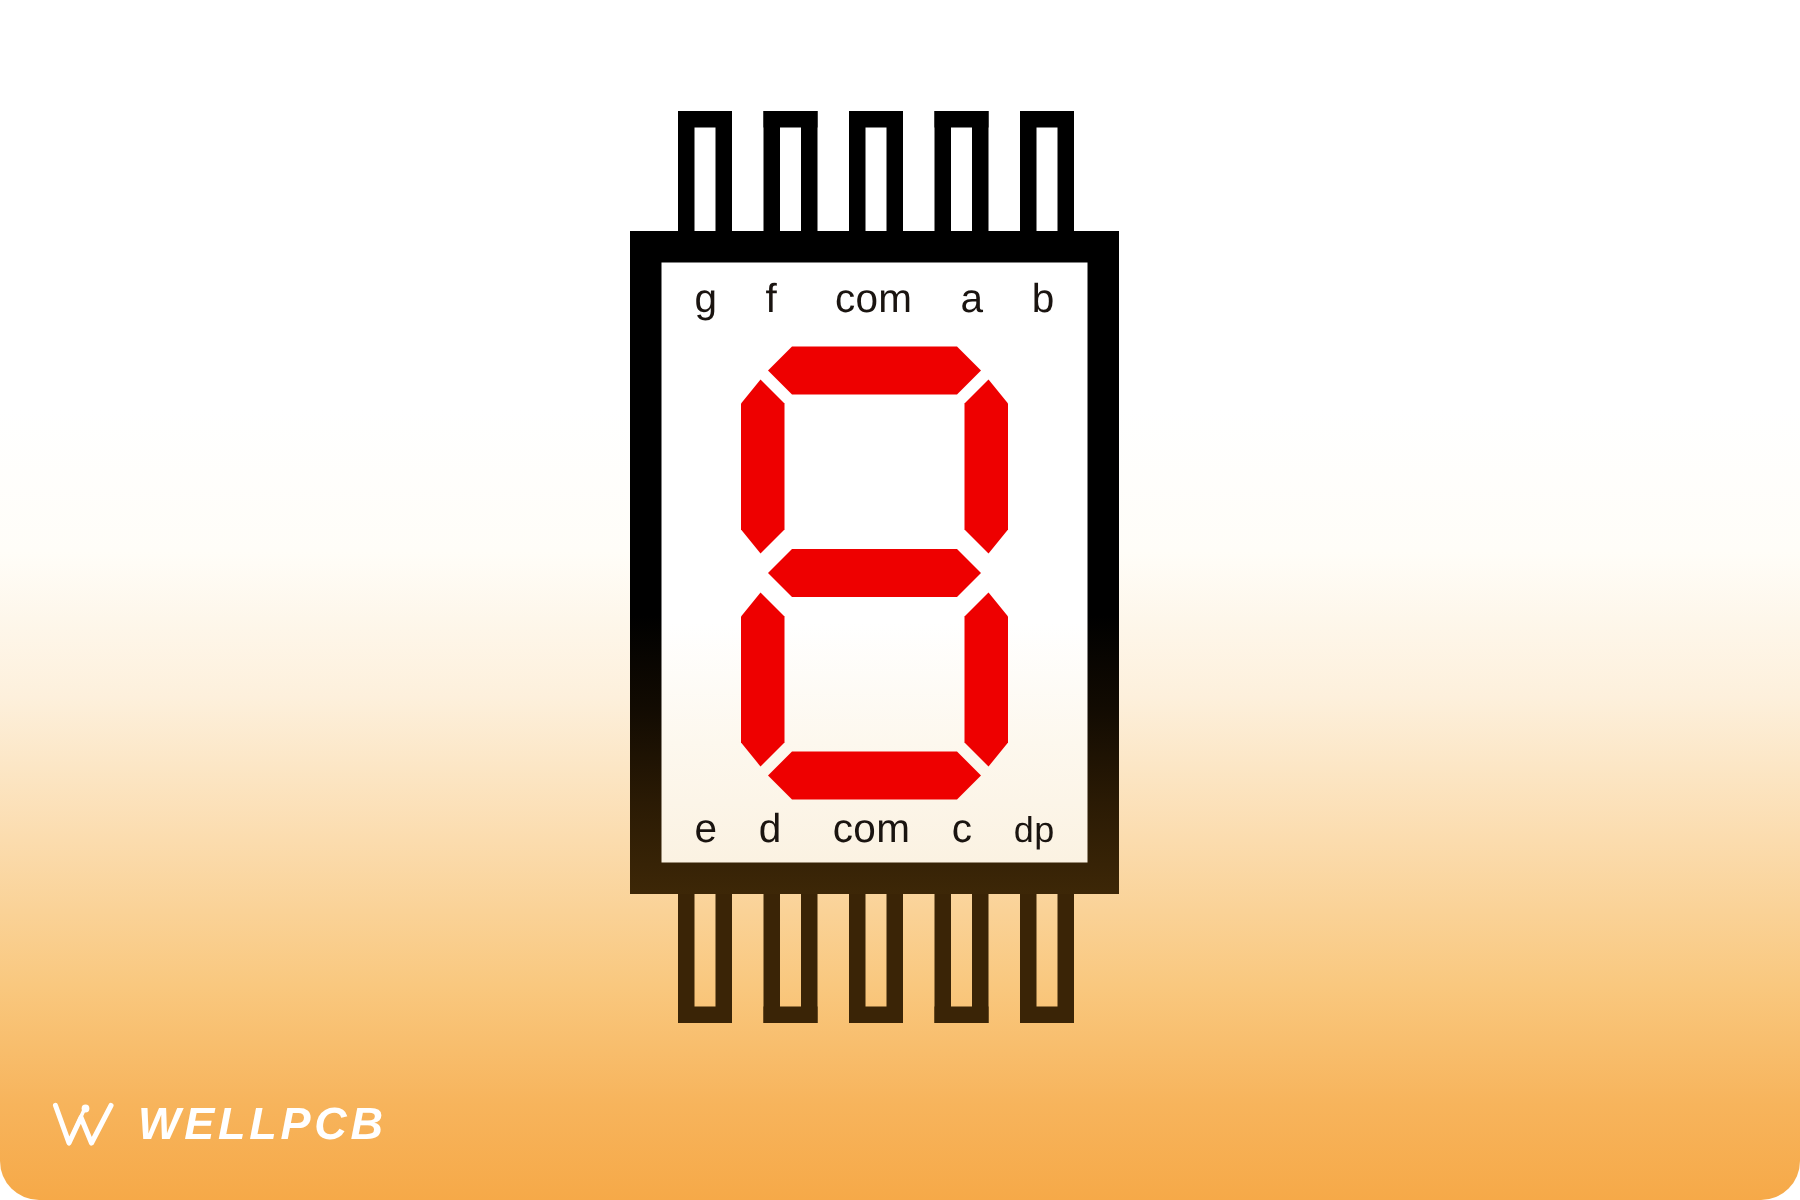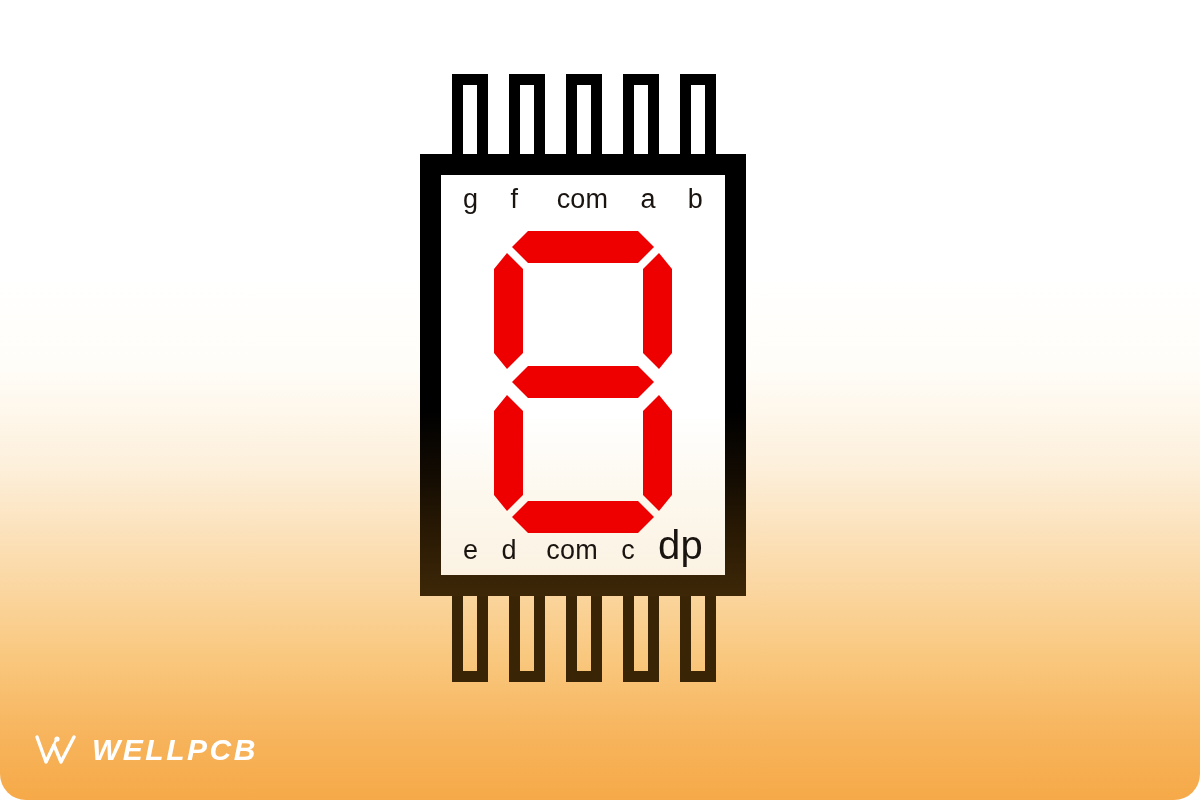--- a/index.html
+++ b/index.html
@@ -111,21 +111,21 @@
     box-sizing: border-box;
     font-size: 27px;
     color: #1a1410;
     font-family: "Liberation Sans", "DejaVu Sans", sans-serif;
     letter-spacing: 0.2px;
   }
   #labels-top { top: 9px; }
   #labels-bottom { bottom: 7px; }
   .label-row span { display: block; white-space: nowrap; }
   .lbl-wide { min-width: 58px; text-align: right; }
-  .lbl-dp { font-size: 40px; }
+  .lbl-dp { font-size: 24px; }
 
   
   #digit {
     position: absolute;
     left: 50%;
     top: 52px;
     transform: translateX(-50%);
     width: 178px;
     height: 310px;
   }

